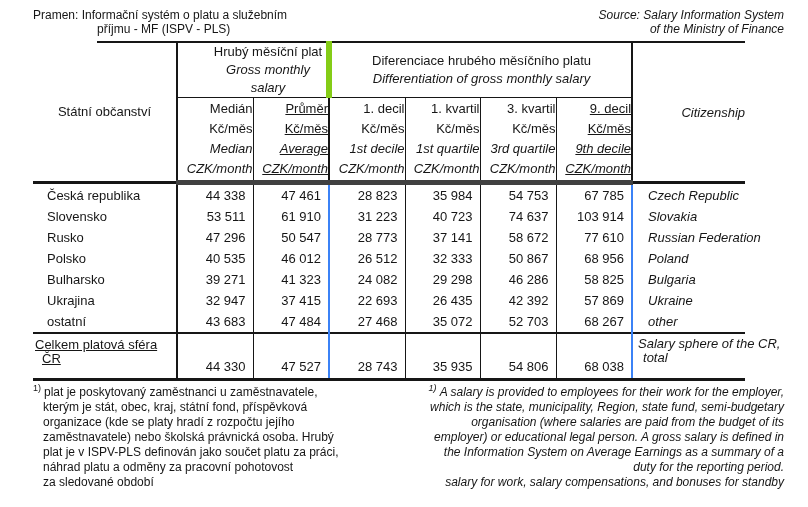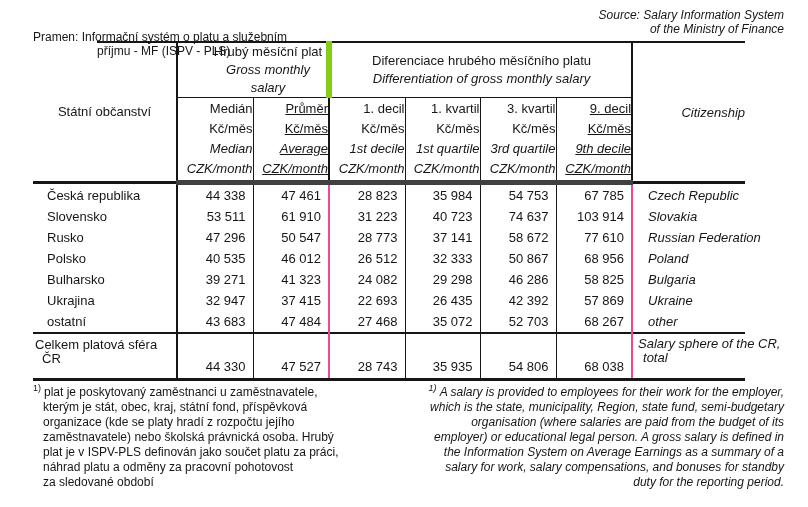--- a/index.html
+++ b/index.html
@@ -1,21 +1,21 @@
 <!DOCTYPE html>
 <html><head>
 <meta charset="utf-8">
 <style>
   html,body{margin:0;padding:0;background:#fff;}
   .page{position:relative;width:808px;height:507px;background:#ffffff;overflow:hidden;
         font-family:"Liberation Sans","DejaVu Sans",sans-serif;color:#161616;}
   .it{font-style:italic;}
 
   
-  .src-left{position:absolute;left:33px;top:8px;font-size:12px;line-height:14px;margin-top:22px;}
+  .src-left{position:absolute;left:33px;top:8px;font-size:12px;line-height:14px;}
   .src-left .l2{padding-left:64px;}
   .src-right{position:absolute;right:24px;top:8px;font-size:12px;line-height:14px;
              text-align:right;font-style:italic;}
 
   
   .tbl-wrap{position:absolute;left:33px;top:41px;}
   table{border-collapse:collapse;table-layout:fixed;width:712px;font-size:13px;color:#161616;}
   col.c-label{width:144px;}
   col.c-num{width:76px;}
   col.c-num5{width:75px;}
@@ -28,25 +28,25 @@
   .g1{border-right:6px solid #84cc16;padding-left:32px;}
   .g2{border-right:2px solid #161616;border-radius:10px;}
   .cit-head{border-top:2px solid #161616;border-bottom:3px solid #161616;
             text-align:right;vertical-align:middle;font-style:italic;padding-left:18px;}
   .sub{border-bottom:5px solid #404040;border-right:1px solid #161616;
        text-align:right;vertical-align:middle;height:82px;line-height:20px;}
   .sub-thick{border-right:2px solid #161616;text-decoration:underline;}
   .body-row td{height:21px;vertical-align:middle;}
   .rlabel{border-right:2px solid #161616;text-align:left;padding-left:14px;}
   .num{border-right:1px solid #161616;text-align:right;padding-right:7px;}
-  .num-thick{border-right:2px solid #ec4899;}
+  .num-thick{border-right:2px solid #3b82f6;}
   .cit{text-align:left;padding-left:15px;white-space:nowrap;font-style:italic;overflow:visible;}
   .total-row td{border-top:2px solid #161616;border-bottom:3px solid #161616;height:40px;}
   .t-label{vertical-align:top;padding-top:4px;padding-left:2px;line-height:14px;
-           border-right:2px solid #161616;}
+           border-right:2px solid #161616;text-decoration:underline;}
   .t-l2{padding-left:7px;}
   .t-num{vertical-align:bottom;padding-bottom:4px;}
   .t-cit{vertical-align:top;padding-top:3px;line-height:14px;padding-left:5px;}
   .t-cl2{padding-left:5px;}
   .top-border-seg{position:absolute;left:97px;top:41px;width:80px;height:2px;background:#161616;}
 
   
   .fn{position:absolute;top:381px;font-size:12px;line-height:15px;}
   .fn-left{left:33px;width:352px;text-align:left;}
   .fn-left .cont{padding-left:10px;}
@@ -233,17 +233,17 @@
     <div class="cont">náhrad platu a odměny za pracovní pohotovost</div>
     <div class="cont">za sledované období</div>
   </div>
 
   <div class="fn fn-right">
     <div><sup class="mark">1)</sup><span>A salary is provided to employees for their work for the employer,</span></div>
     <div>which is the state, municipality, Region, state fund, semi-budgetary</div>
     <div>organisation (where salaries are paid from the budget of its</div>
     <div>employer) or educational legal person. A gross salary is defined in</div>
     <div>the Information System on Average Earnings as a summary of a</div>
+    <div>duty for the reporting period.</div>
     <div>salary for work, salary compensations, and bonuses for standby</div>
-    <div>duty for the reporting period.</div>
   </div>
 
 </div>
 
 </body></html>

